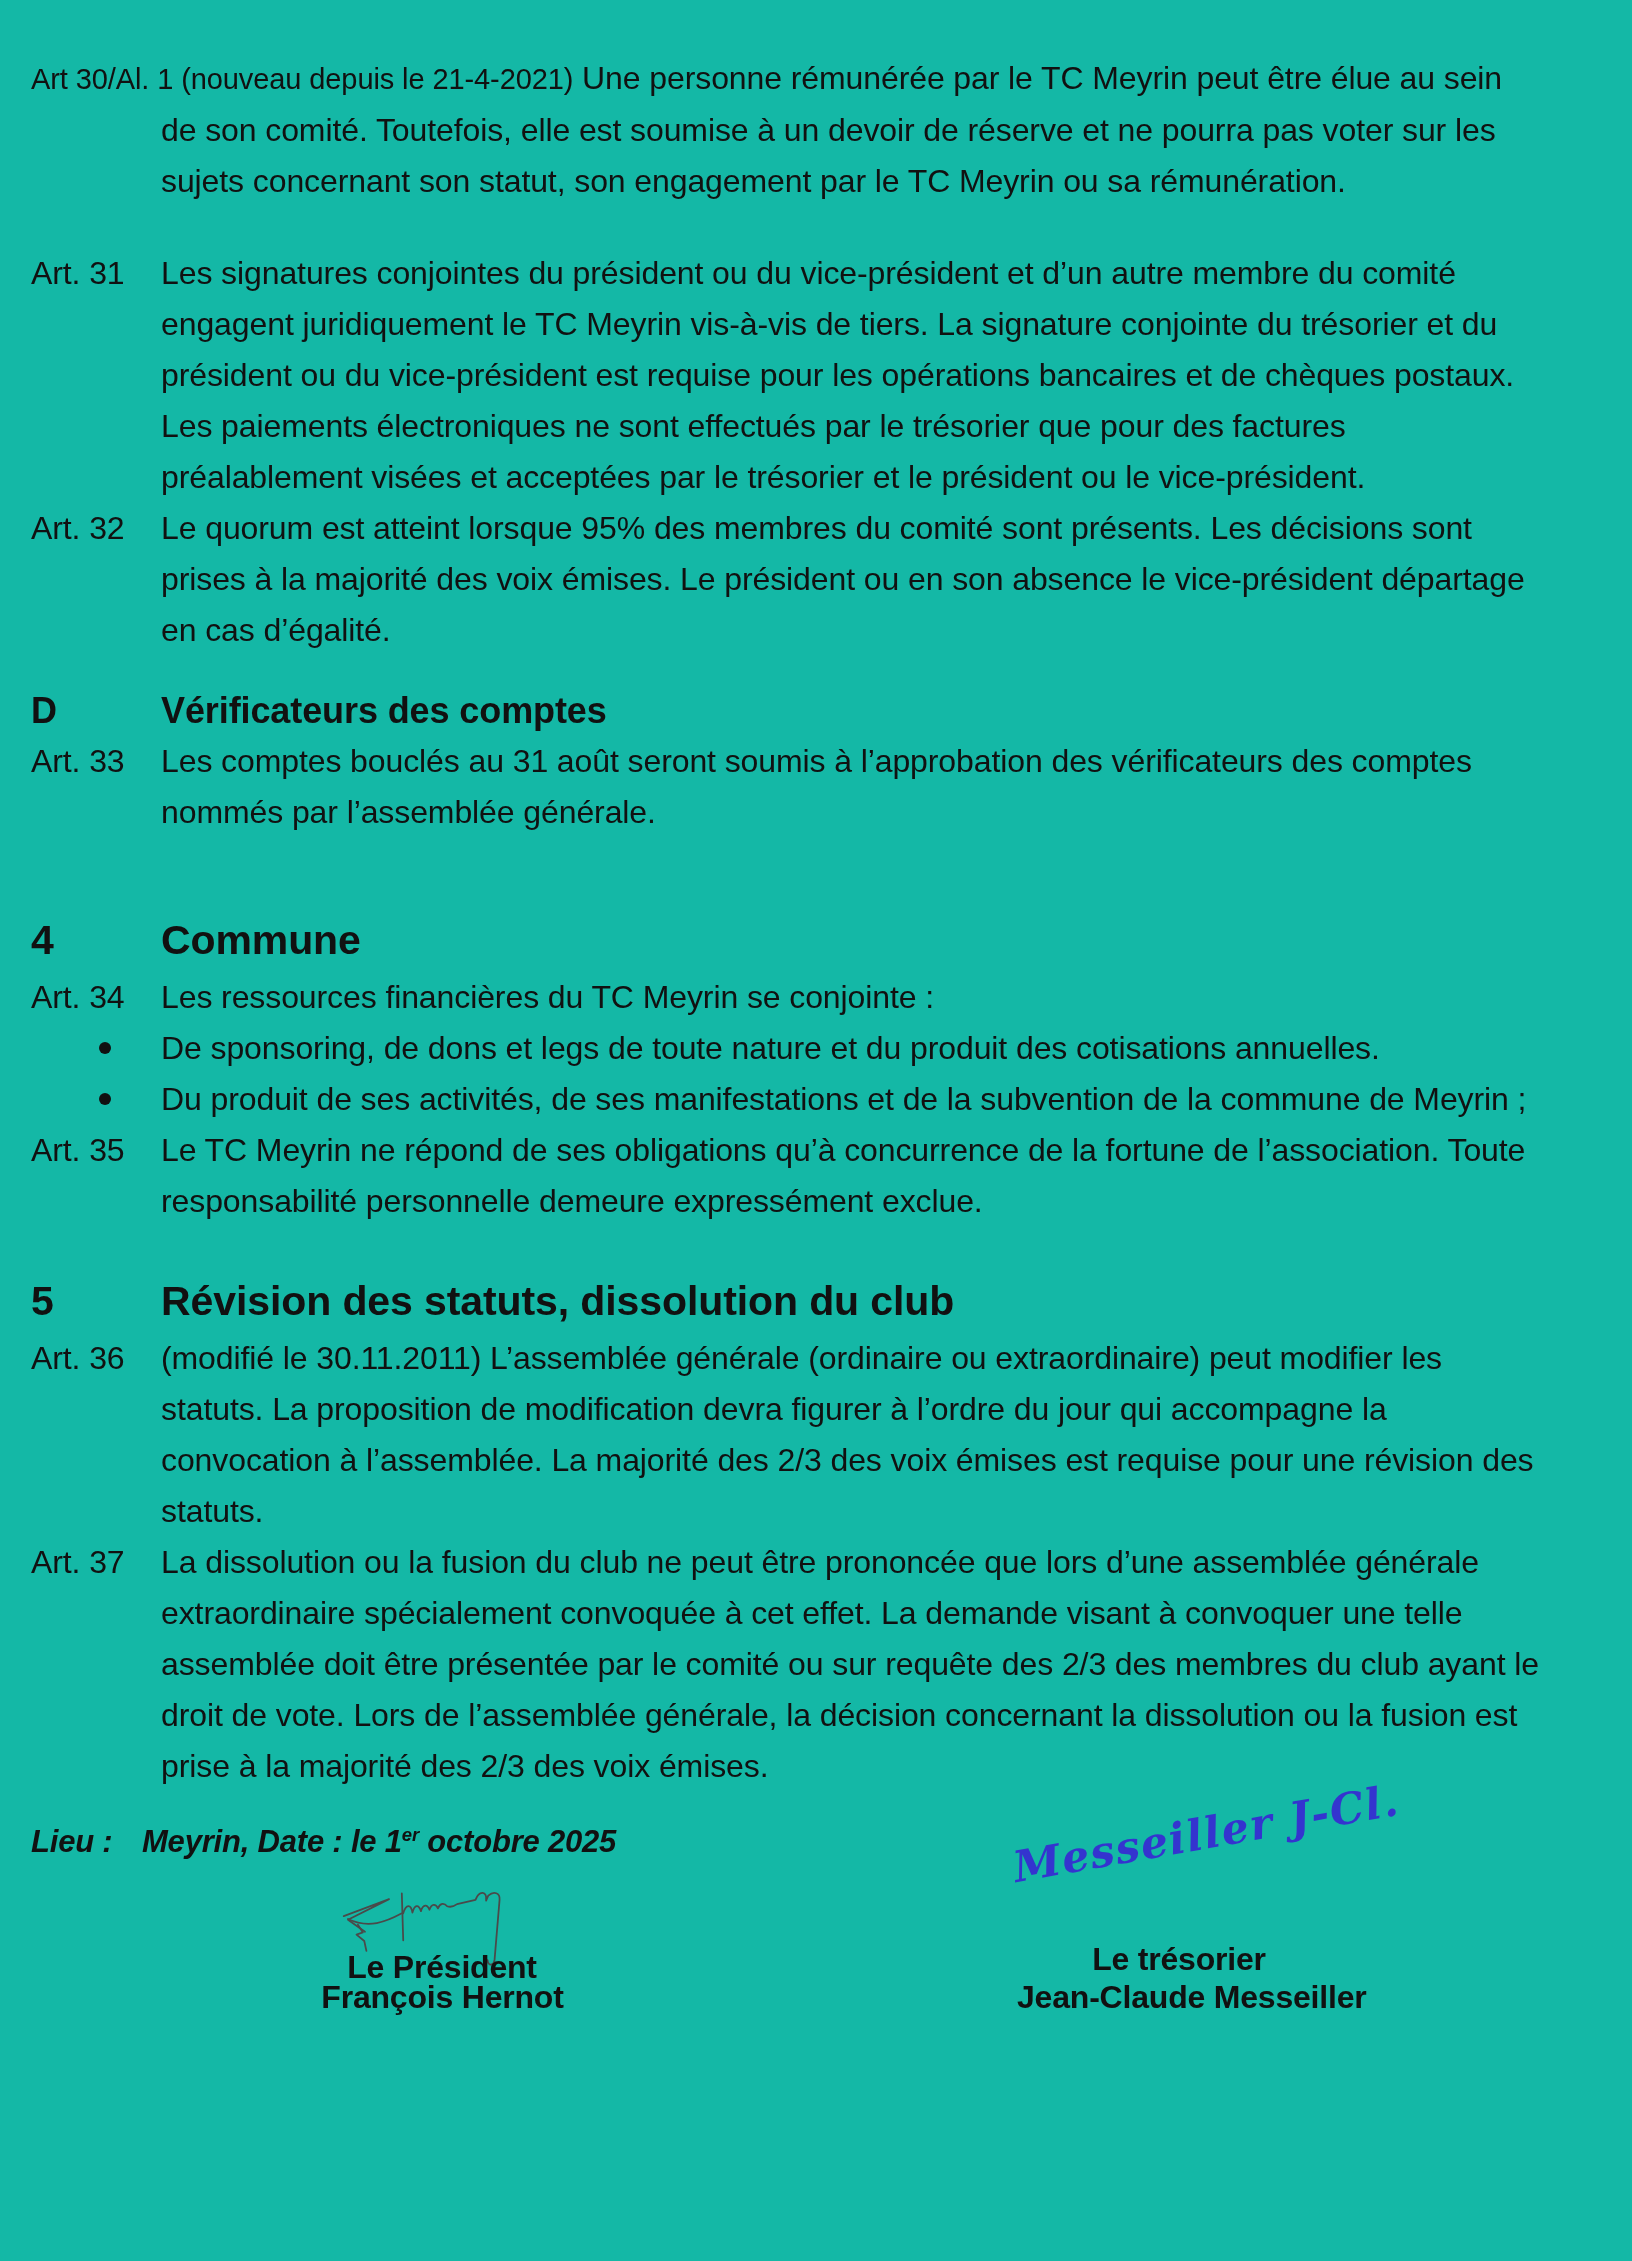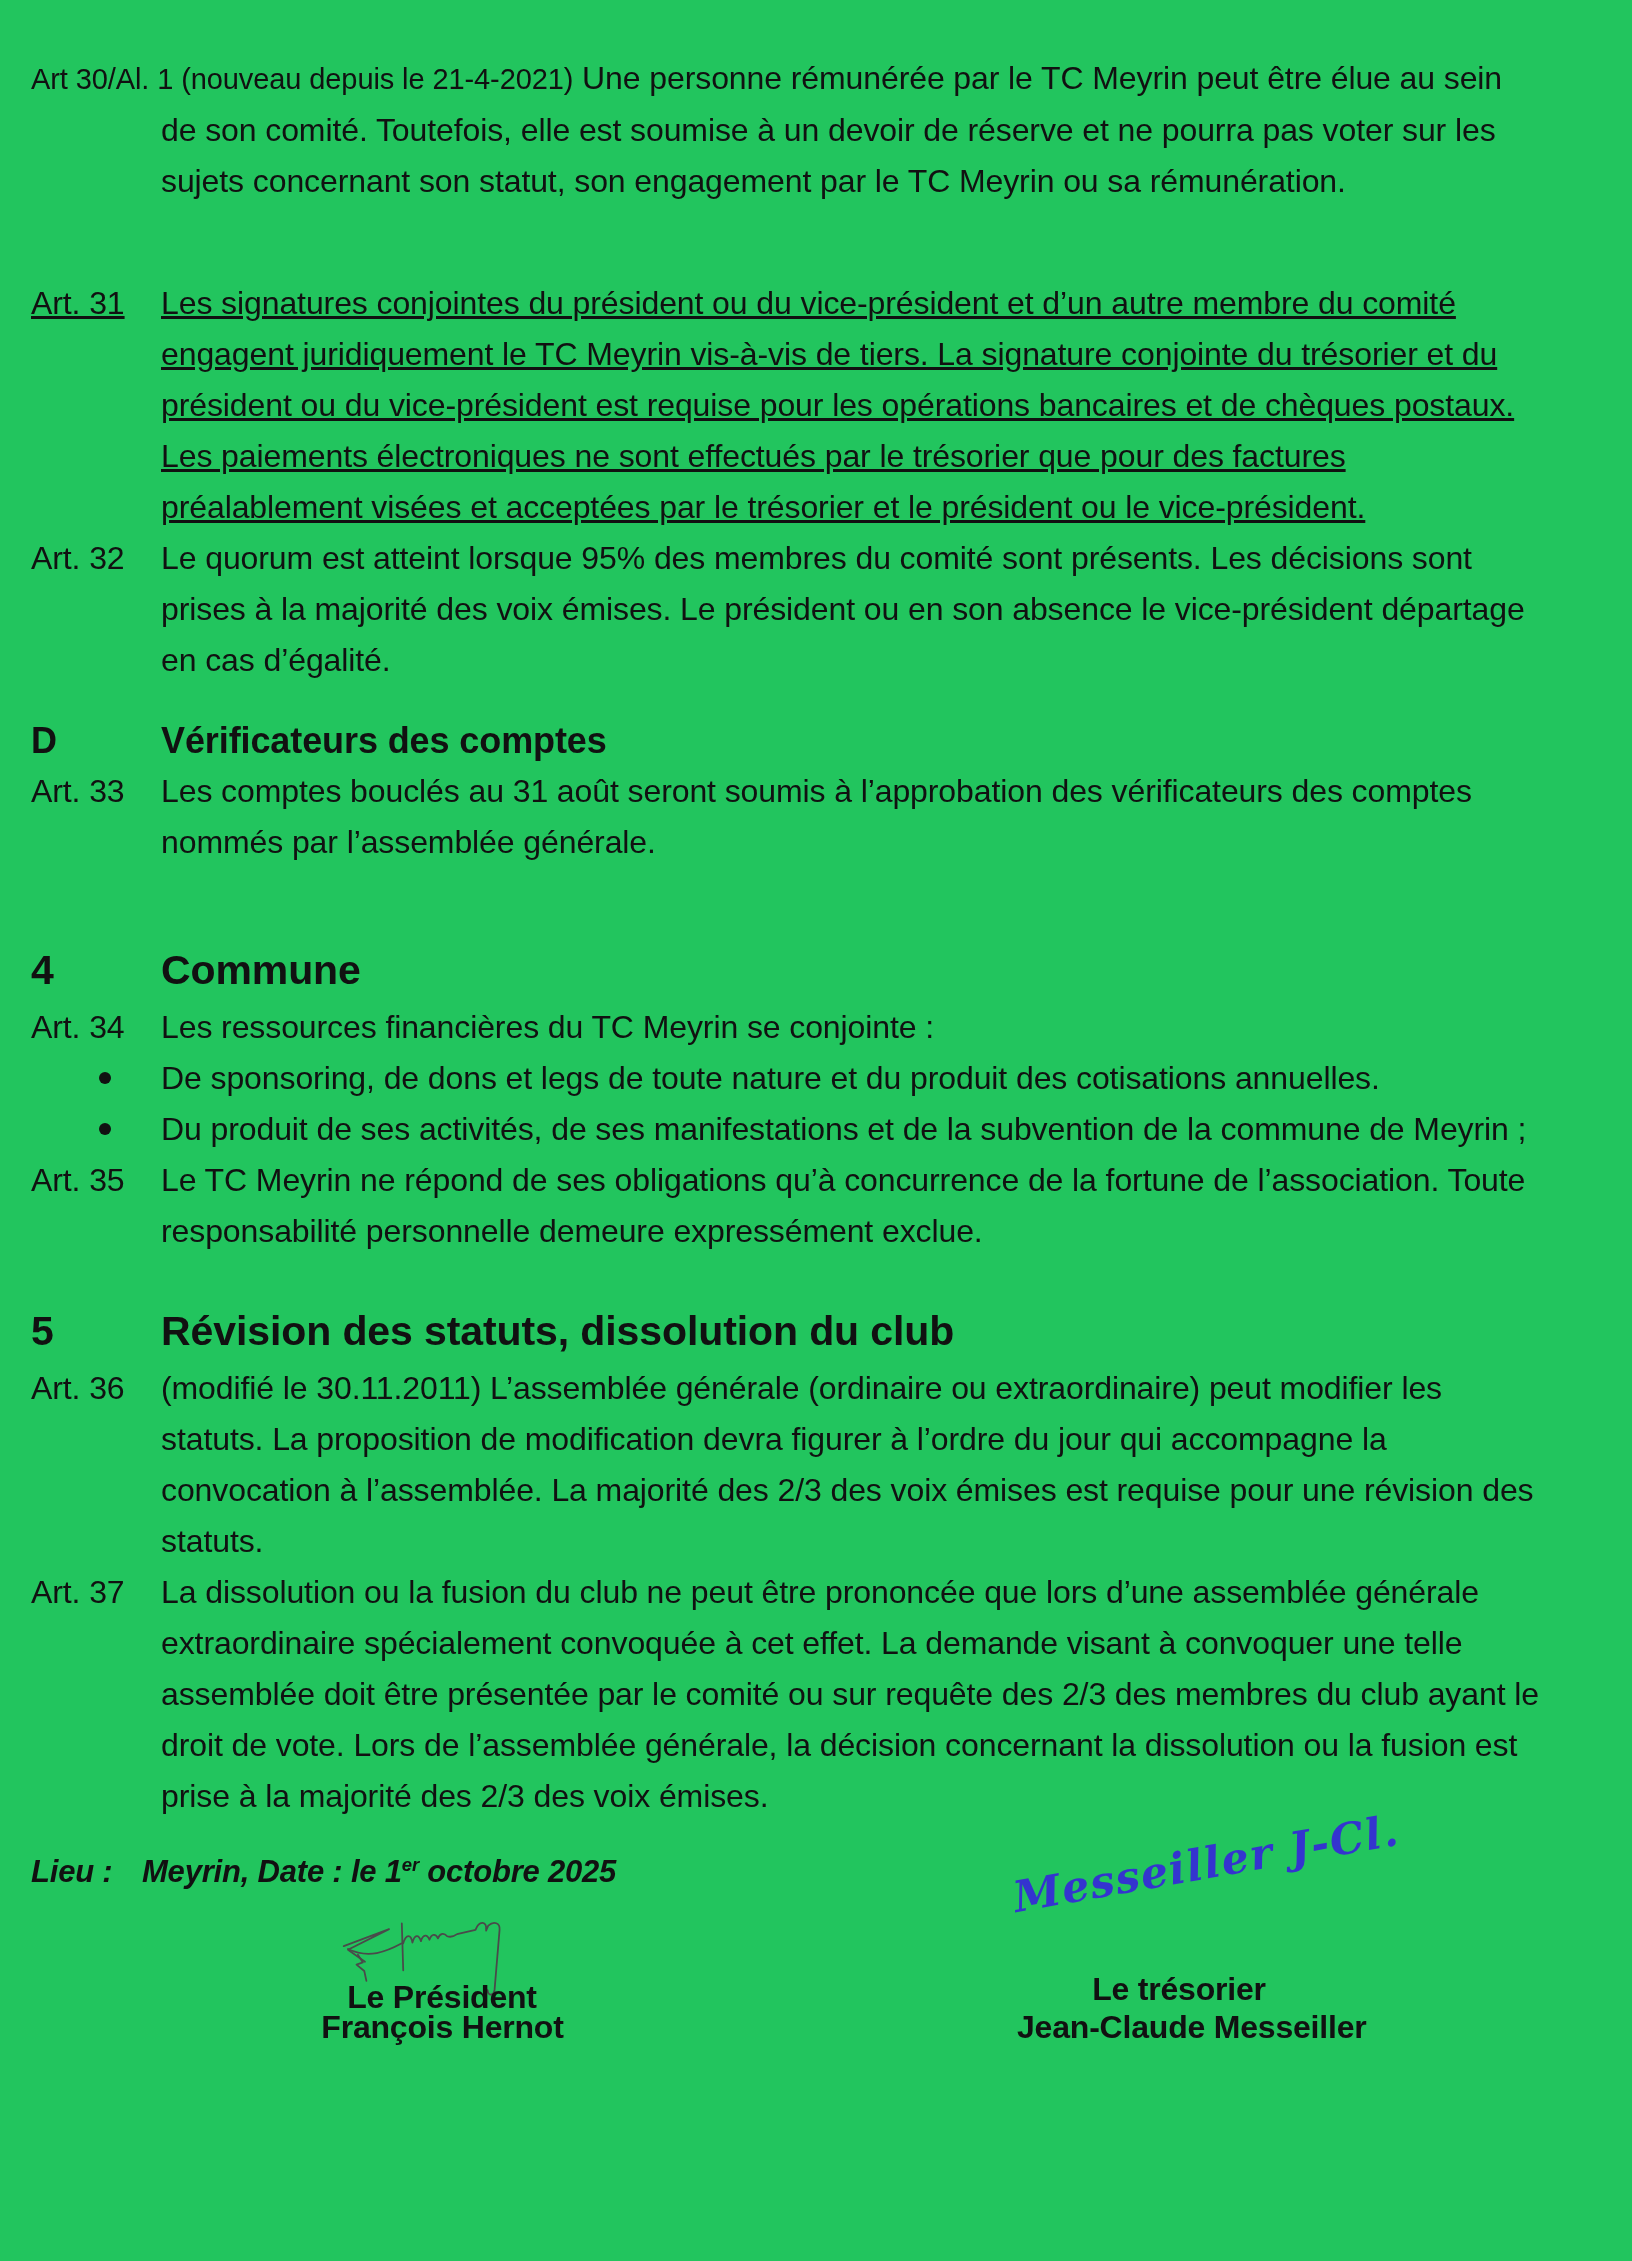--- a/index.html
+++ b/index.html
@@ -1,32 +1,32 @@
 <!DOCTYPE html>
 <html style="font-size:11.4px"><head>
 <meta charset="utf-8">
 <style>
   html,body{margin:0;padding:0;background:#e8e8e8;}
   .page{
     position:relative;
     width:1632px;height:2261px;
-    background:#22c55e;
+    background:#14b8a6;
     color:#111;
     font-family:"Liberation Sans","DejaVu Sans",sans-serif;
     box-sizing:border-box;
     padding:21.4px 15.7px 0 31px;
     overflow:hidden;
   }
   .body-text{font-size:32px;line-height:51px;letter-spacing:-0.1px;white-space:pre-line;}
   .label-text{font-size:32px;line-height:51px;letter-spacing:-0.1px;}
   .row{display:grid;grid-template-columns:130px 1fr;align-items:start;}
   .p30{font-size:32px;line-height:51px;letter-spacing:-0.1px;white-space:pre-line;
        padding-left:130px;text-indent:-130px;}
   .p30 .prefix{font-size:29px;}
-  .mt-art31{margin-top:71px;text-decoration:underline;}
+  .mt-art31{margin-top:41px;}
   .mt-d{margin-top:28.5px;}
   .mt-h4{margin-top:71px;}
   .mt-h5{margin-top:43px;}
   .mt-close{margin-top:11.4px;}
   .mt-lieu{margin-top:23px;font-style:italic;}
   .sec-d .hlabel,.sec-d .htitle{font-weight:bold;font-size:36px;line-height:51px;letter-spacing:-0.1px;}
   .sec-big .hlabel,.sec-big .htitle{font-weight:bold;font-size:41px;line-height:63px;letter-spacing:-0.1px;}
   .bullet-marker{position:relative;height:51px;}
   .dot{position:absolute;left:68px;top:19px;width:12px;height:12px;border-radius:50%;background:#111;}
   .closing-para{font-weight:bold;font-size:31px;line-height:53px;letter-spacing:-0.4px;white-space:pre-line;}

